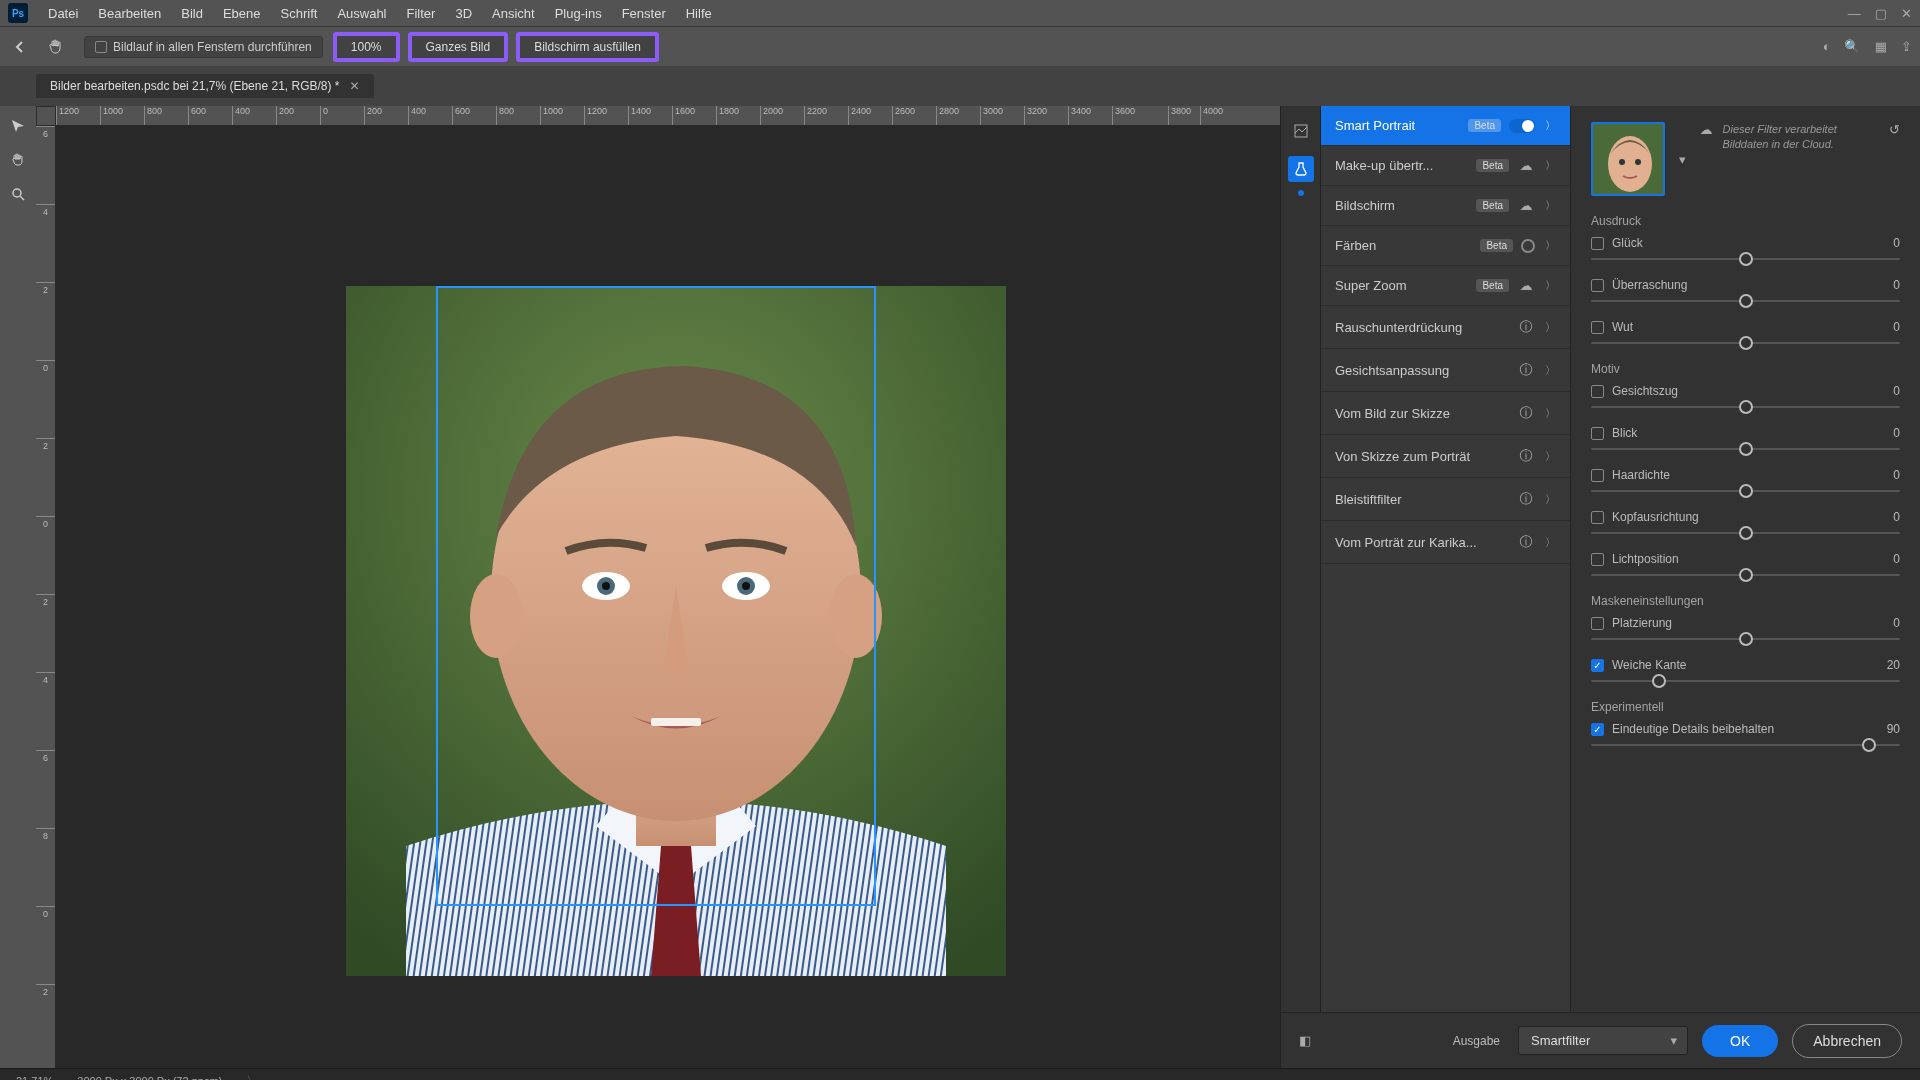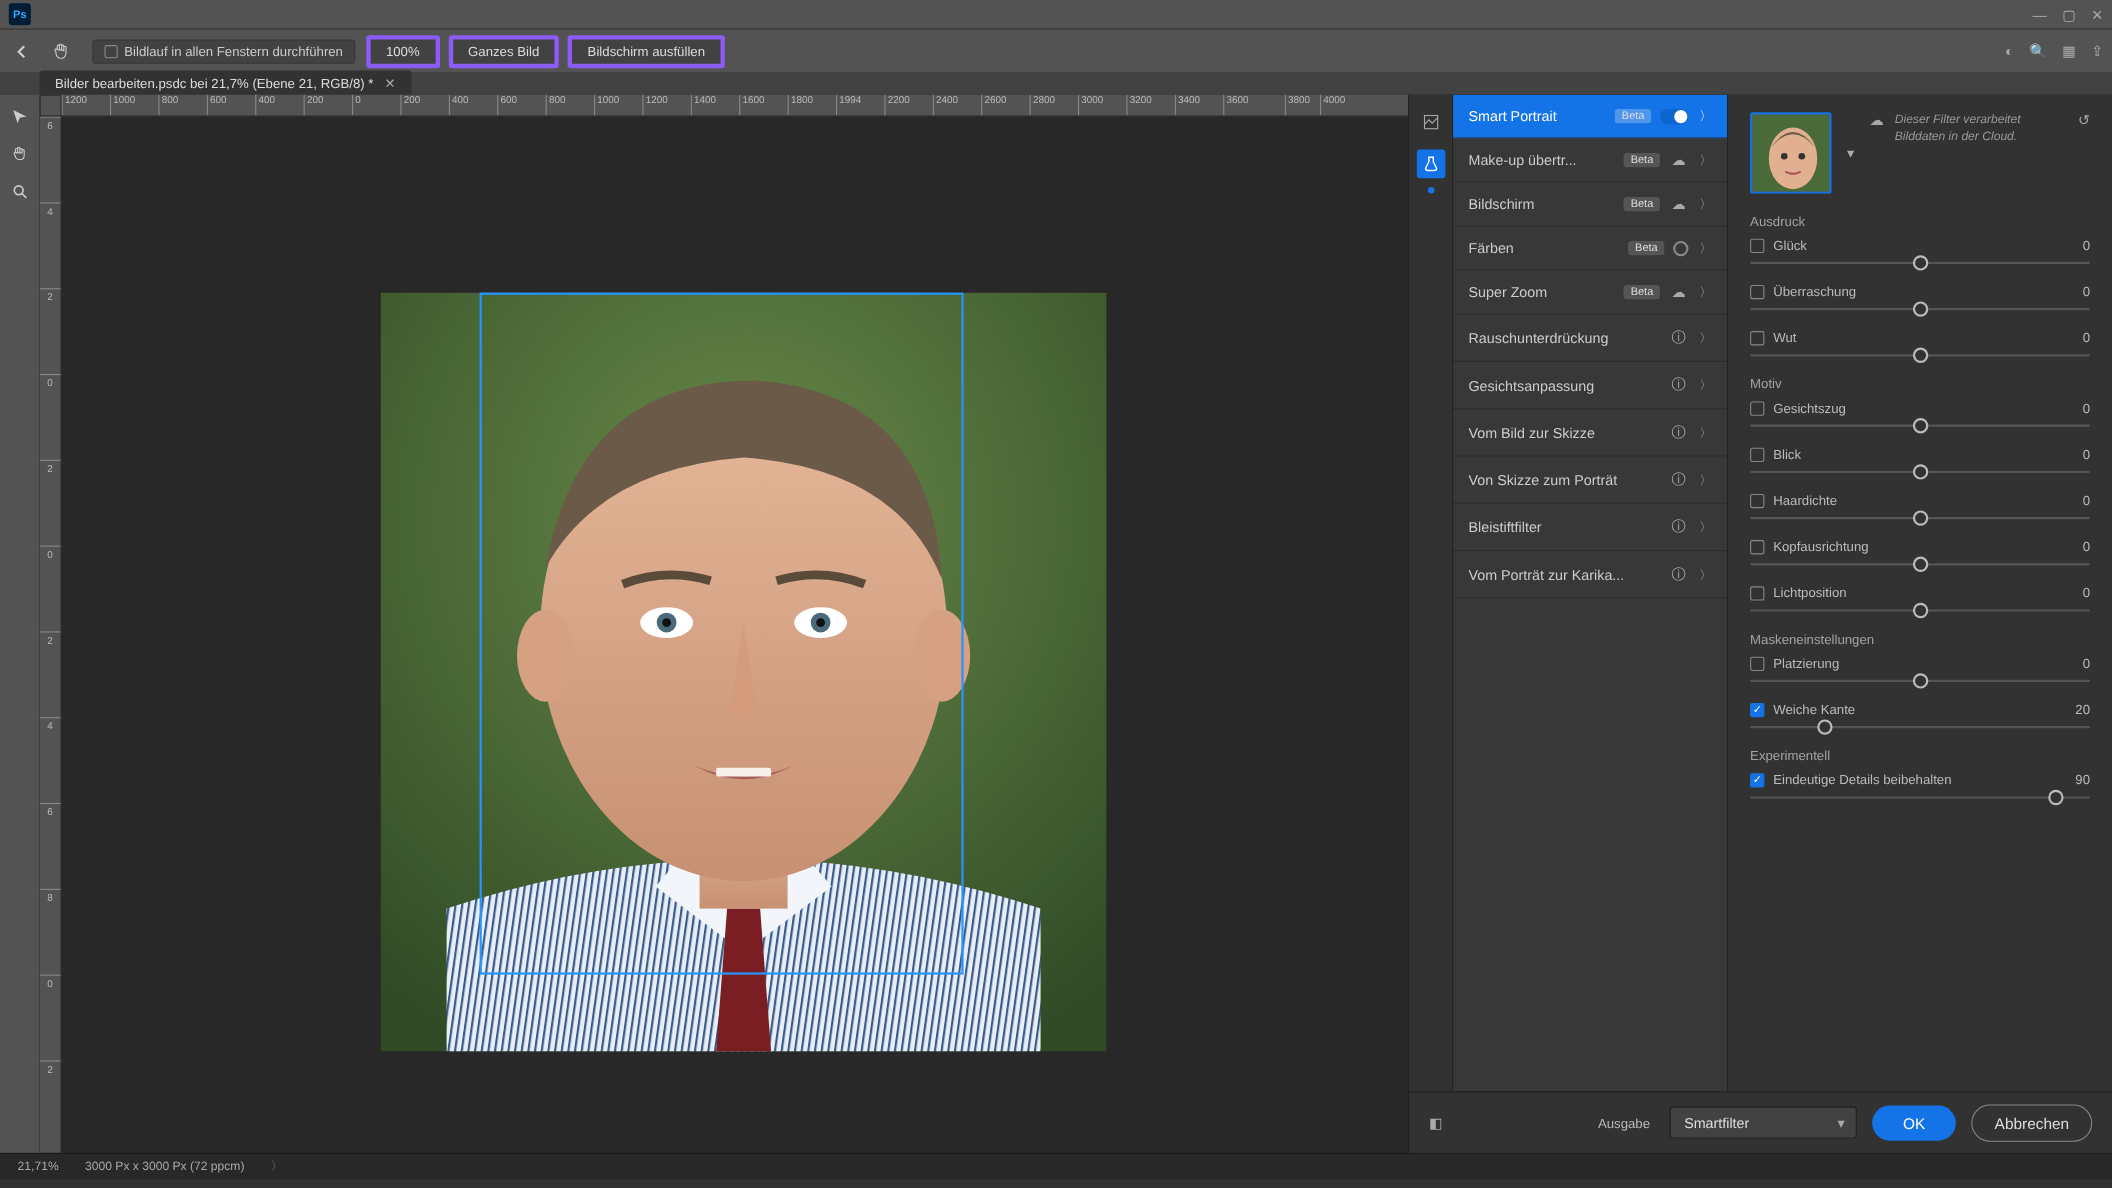--- a/index.html
+++ b/index.html
@@ -15,21 +15,21 @@
 
 .optbar { height: 40px; background: #535353; display: flex; align-items: center; padding: 0 8px; border-top: 1px solid #383838; }
 .optbar .back { width: 24px; height: 24px; display: flex; align-items: center; justify-content: center; color: #ccc; margin-right: 12px; cursor: pointer; }
 .optbar .tool-ic { width: 24px; height: 24px; display: flex; align-items: center; justify-content: center; margin-right: 16px; }
 .optbar .check-row { display: flex; align-items: center; gap: 6px; background: #424242; border: 1px solid #383838; padding: 3px 10px; border-radius: 3px; margin-right: 10px; font-size: 12px; }
 .optbar .btn { background: #424242; border: 4px solid #8b5cf6; padding: 4px 14px; border-radius: 3px; margin-right: 8px; font-size: 12px; color: #ddd; cursor: pointer; }
 .optbar .right-icons { margin-left: auto; display: flex; gap: 14px; color: #aaa; }
 .optbar .right-icons span { cursor: pointer; }
 
 
-.tabbar { height: 20px; background: #424242; display: flex; align-items: center; padding-left: 36px; }
+.tabbar { height: 40px; background: #424242; display: flex; align-items: center; padding-left: 36px; }
 .tabbar .tab { background: #323232; padding: 5px 14px 5px 14px; border-radius: 3px 3px 0 0; display: flex; align-items: center; gap: 10px; font-size: 12px; color: #ddd; }
 .tabbar .tab .close { color: #aaa; cursor: pointer; }
 
 
 .main { display: flex; height: calc(1080px - 26px - 40px - 28px - 24px); }
 .toolbar-left { width: 36px; background: #535353; display: flex; flex-direction: column; align-items: center; padding-top: 8px; gap: 10px; }
 .toolbar-left .tool { width: 24px; height: 24px; display: flex; align-items: center; justify-content: center; color: #ccc; cursor: pointer; border-radius: 3px; }
 
 .ruler-corner { width: 20px; height: 20px; background: #535353; border: 1px solid #2a2a2a; }
 .canvas-wrap { flex: 1; display: flex; flex-direction: column; background: #282828; position: relative; min-width: 0; }
@@ -96,20 +96,34 @@
 .statusbar { height: 24px; background: #282828; display: flex; align-items: center; padding: 0 16px; font-size: 11px; color: #aaa; gap: 24px; border-top: 1px solid #1a1a1a;}
 .statusbar .chev { color: #777;}
 
 svg { display: block; }
 </style>
 </head>
 <body>
 
 <div class="menubar">
   <div class="logo">Ps</div>
+  <div id="menu-slot" style="display: flex;">
+      <span class="menu-item">Datei</span>
+      <span class="menu-item">Bearbeiten</span>
+      <span class="menu-item">Bild</span>
+      <span class="menu-item">Ebene</span>
+      <span class="menu-item">Schrift</span>
+      <span class="menu-item">Auswahl</span>
+      <span class="menu-item">Filter</span>
+      <span class="menu-item">3D</span>
+      <span class="menu-item">Ansicht</span>
+      <span class="menu-item">Plug-ins</span>
+      <span class="menu-item">Fenster</span>
+      <span class="menu-item">Hilfe</span>
+    </div>
   <div class="win-controls">
     <span>—</span>
     <span>▢</span>
     <span>✕</span>
   </div>
 </div>
 
 <div class="optbar">
   <div class="back">
     <svg width="14" height="14" viewBox="0 0 14 14">
@@ -177,21 +191,21 @@
           <div class="tick" style="left: 264px;">0</div>
           <div class="tick" style="left: 308px;">200</div>
           <div class="tick" style="left: 352px;">400</div>
           <div class="tick" style="left: 396px;">600</div>
           <div class="tick" style="left: 440px;">800</div>
           <div class="tick" style="left: 484px;">1000</div>
           <div class="tick" style="left: 528px;">1200</div>
           <div class="tick" style="left: 572px;">1400</div>
           <div class="tick" style="left: 616px;">1600</div>
           <div class="tick" style="left: 660px;">1800</div>
-          <div class="tick" style="left: 704px;">1994</div>
+          <div class="tick" style="left: 704px;">2000</div>
           <div class="tick" style="left: 748px;">2200</div>
           <div class="tick" style="left: 792px;">2400</div>
           <div class="tick" style="left: 836px;">2600</div>
           <div class="tick" style="left: 880px;">2800</div>
           <div class="tick" style="left: 924px;">3000</div>
           <div class="tick" style="left: 968px;">3200</div>
           <div class="tick" style="left: 1012px;">3400</div>
           <div class="tick" style="left: 1056px;">3600</div>
           <div class="tick" style="left: 1100px; margin-left: 12px;">3800</div>
           <div class="tick" style="left: 1144px;">4000</div>

